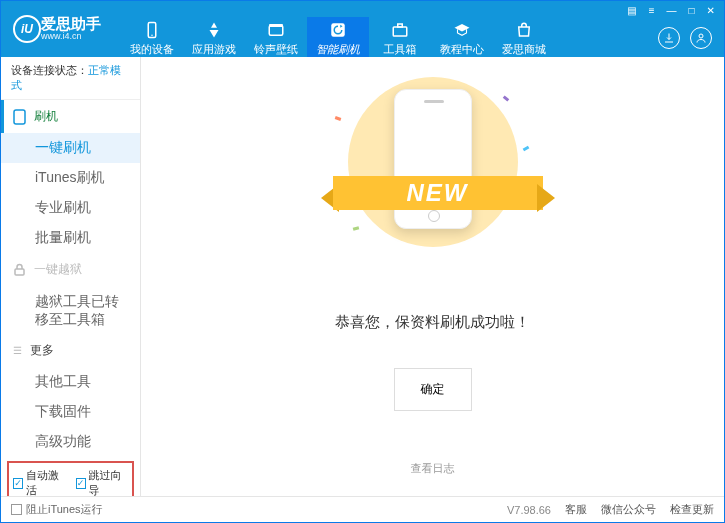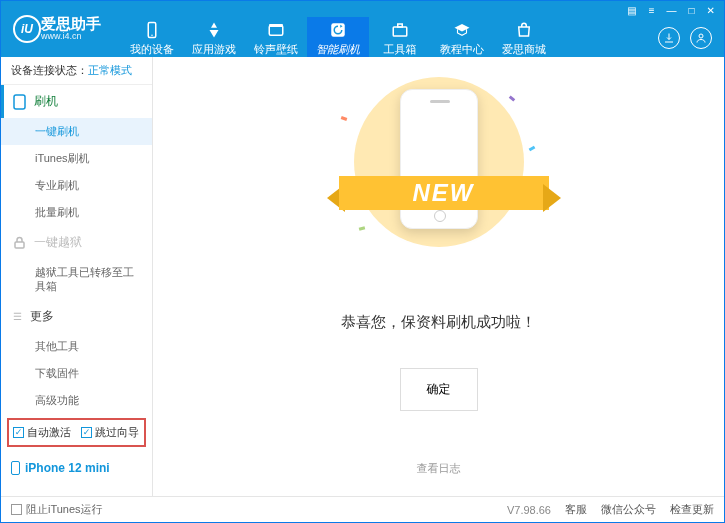--- a/index.html
+++ b/index.html
@@ -18,29 +18,29 @@
 .nav-item.active { background: #0a7ae8; font-style: italic; }
 .nav-item svg { width: 18px; height: 18px; fill: #fff; }
 .win-controls { position: absolute; top: 4px; right: 6px; display: flex; gap: 6px; font-size: 10px; }
 .win-controls span { cursor: pointer; padding: 0 3px; }
 .header-right { position: absolute; right: 12px; bottom: 8px; display: flex; gap: 10px; }
 .circle-btn { width: 22px; height: 22px; border: 1.5px solid #fff; border-radius: 50%; display: flex; align-items: center; justify-content: center; cursor: pointer; }
 .circle-btn svg { width: 12px; height: 12px; fill: #fff; stroke: #fff; }
 
 
 .body { flex: 1; display: flex; overflow: hidden; }
-.sidebar { width: 152px; border-right: 1px solid #e5e5e5; display: flex; flex-direction: column; overflow: hidden; }
+.sidebar { width: 140px; border-right: 1px solid #e5e5e5; display: flex; flex-direction: column; overflow: hidden; }
 .conn-status { padding: 6px 10px; font-size: 11px; border-bottom: 1px solid #eee; }
 .conn-status .val { color: #1296db; }
 .side-sec-head { display: flex; align-items: center; gap: 8px; padding: 8px 12px; color: #444; font-size: 12px; }
 .side-sec-head.active { border-left: 3px solid #1296db; color: #15803d; padding-left: 9px; }
 .side-sec-head .caret { color: #bbb; font-size: 10px; }
 .side-sec-head.locked { color: #bbb; }
 .sub-items { }
-.sub-item { padding: 6px 8px 6px 34px; color: #666; font-size: 11px; cursor: pointer; }
+.sub-item { padding: 6px 8px 6px 34px; color: #666; font-size: 14px; cursor: pointer; }
 .sub-item.active { background: #e8f3fd; color: #1296db; }
 .sub-item.wrap { line-height: 1.3; }
 .checkbox-row { border: 2px solid #d9534f; margin: 4px 6px 8px 6px; padding: 5px 4px; display: flex; gap: 10px; font-size: 11px; }
 .cb { display: flex; align-items: center; gap: 3px; cursor: pointer; }
 .cb .box { width: 11px; height: 11px; border: 1px solid #1296db; display: flex; align-items: center; justify-content: center; color: #1296db; font-size: 9px; line-height: 1; }
 .device-sec { padding: 6px 10px; }
 .device-name { color: #1296db; font-weight: bold; font-size: 12px; display: flex; align-items: center; gap: 5px; }
 .device-name .phone-ic { width: 9px; height: 14px; border: 1.5px solid #1296db; border-radius: 2px; display: inline-block; }
 
 

